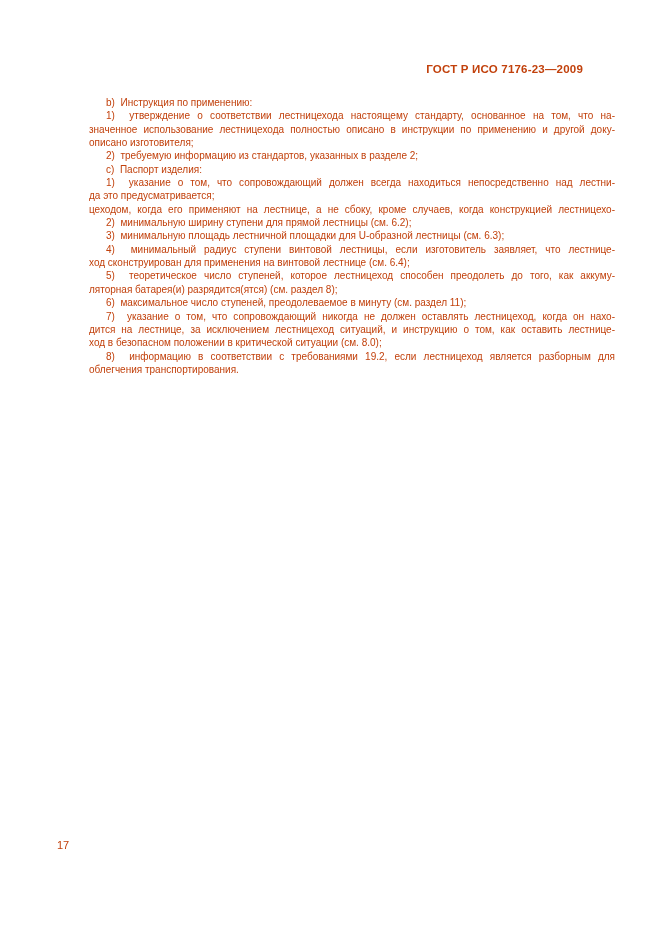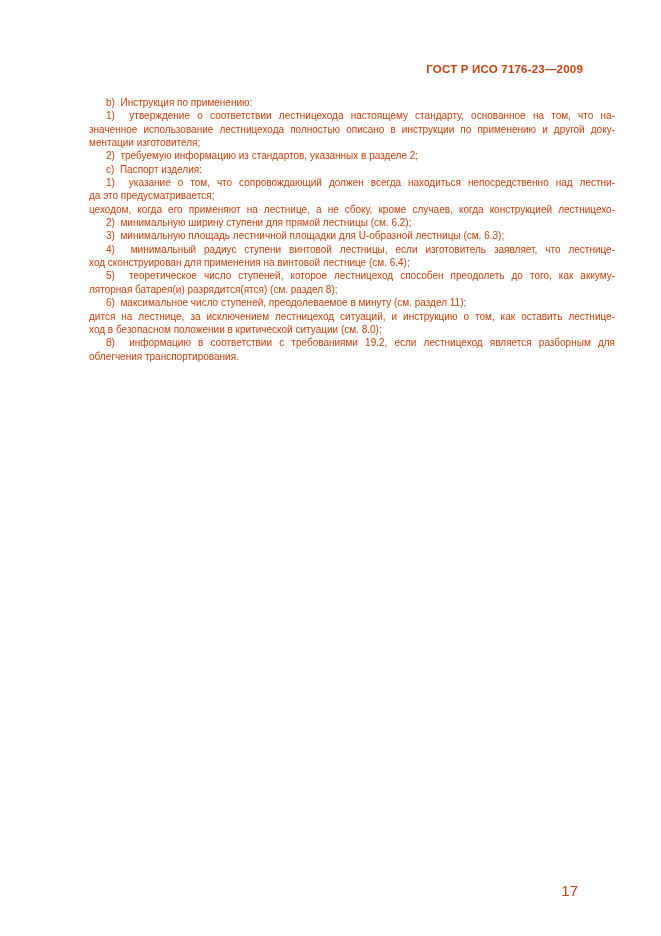--- a/index.html
+++ b/index.html
@@ -48,45 +48,44 @@
   }
   .line.first {
     text-indent: 17px;
   }
   .line.justify {
     text-align: justify;
     text-align-last: justify;
   }
   .page-number {
     position: absolute;
-    top: 884px;
+    top: 839px;
     left: 57px;
     width: 521px;
-    text-align: right;
-    font-size: 15px;
+    font-size: 11px;
     line-height: 13px;
   }
 </style>
 </head>
 <body>
 
 <div class="page">
 
   <div class="doc-header">ГОСТ Р ИСО 7176-23—2009</div>
 
   <div class="body-text">
 
     <div class="para">
       <div class="line first">b)&nbsp; Инструкция по применению:</div>
     </div>
 
     <div class="para">
       <div class="line first justify">1)&nbsp; утверждение о соответствии лестницехода настоящему стандарту, основанное на том, что на-</div>
       <div class="line justify">значенное использование лестницехода полностью описано в инструкции по применению и другой доку-</div>
-      <div class="line">ментации изготовителя;</div>
+      <div class="line">описано изготовителя;</div>
     </div>
 
     <div class="para">
       <div class="line first">2)&nbsp; требуемую информацию из стандартов, указанных в разделе 2;</div>
     </div>
 
 
     <div class="para">
       <div class="line first">c)&nbsp; Паспорт изделия:</div>
     </div>
@@ -113,20 +112,21 @@
     <div class="para">
       <div class="line first justify">5)&nbsp; теоретическое число ступеней, которое лестницеход способен преодолеть до того, как аккуму-</div>
       <div class="line">ляторная батарея(и) разрядится(ятся) (см. раздел 8);</div>
     </div>
 
     <div class="para">
       <div class="line first">6)&nbsp; максимальное число ступеней, преодолеваемое в минуту (см. раздел 11);</div>
     </div>
 
     <div class="para">
+      <div class="line first justify">7)&nbsp; указание о том, что сопровождающий никогда не должен оставлять лестницеход, когда он нахо-</div>
       <div class="line justify">дится на лестнице, за исключением лестницеход ситуаций, и инструкцию о том, как оставить лестнице-</div>
       <div class="line">ход в безопасном положении в критической ситуации (см. 8.0);</div>
     </div>
 
     <div class="para">
       <div class="line first justify">8)&nbsp; информацию в соответствии с требованиями 19.2, если лестницеход является разборным для</div>
       <div class="line">облегчения транспортирования.</div>
     </div>
 
   </div>

